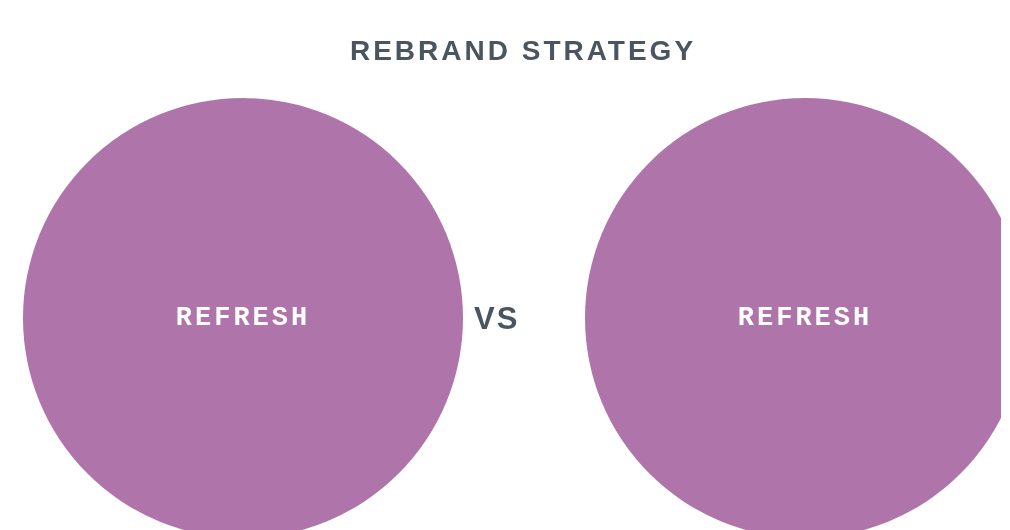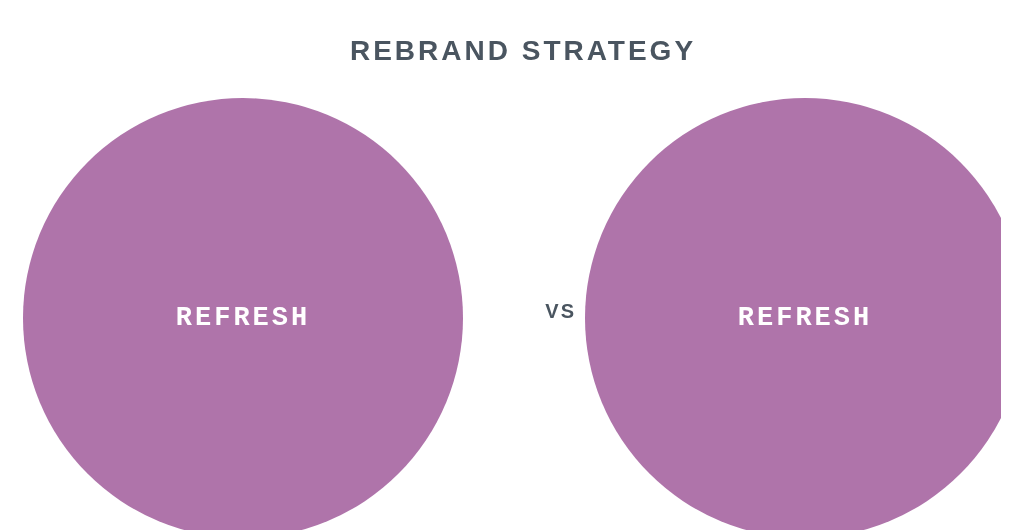--- a/index.html
+++ b/index.html
@@ -41,25 +41,25 @@
     color: var(--circle-text-color, #ffffff);
     font-size: 27px;
     font-weight: bold;
     letter-spacing: 3px;
     text-align: center;
   }
   .vs {
     position: absolute;
     left: 447px;
     width: 120px;
-    top: 269px;
+    top: 277px;
     height: 30px;
     line-height: 30px;
-    text-align: right;
-    font-size: 20px;
+    text-align: left;
+    font-size: 31px;
     font-weight: bold;
     letter-spacing: 2px;
     color: var(--title-color, #4a5560);
   }
 </style>
 </head>
 <body>
 
 <div class="canvas" style="--bg: #ffffff; --circle-color: #af74aa; --circle-text-color: #ffffff; --title-color: #4a5560;">
 

